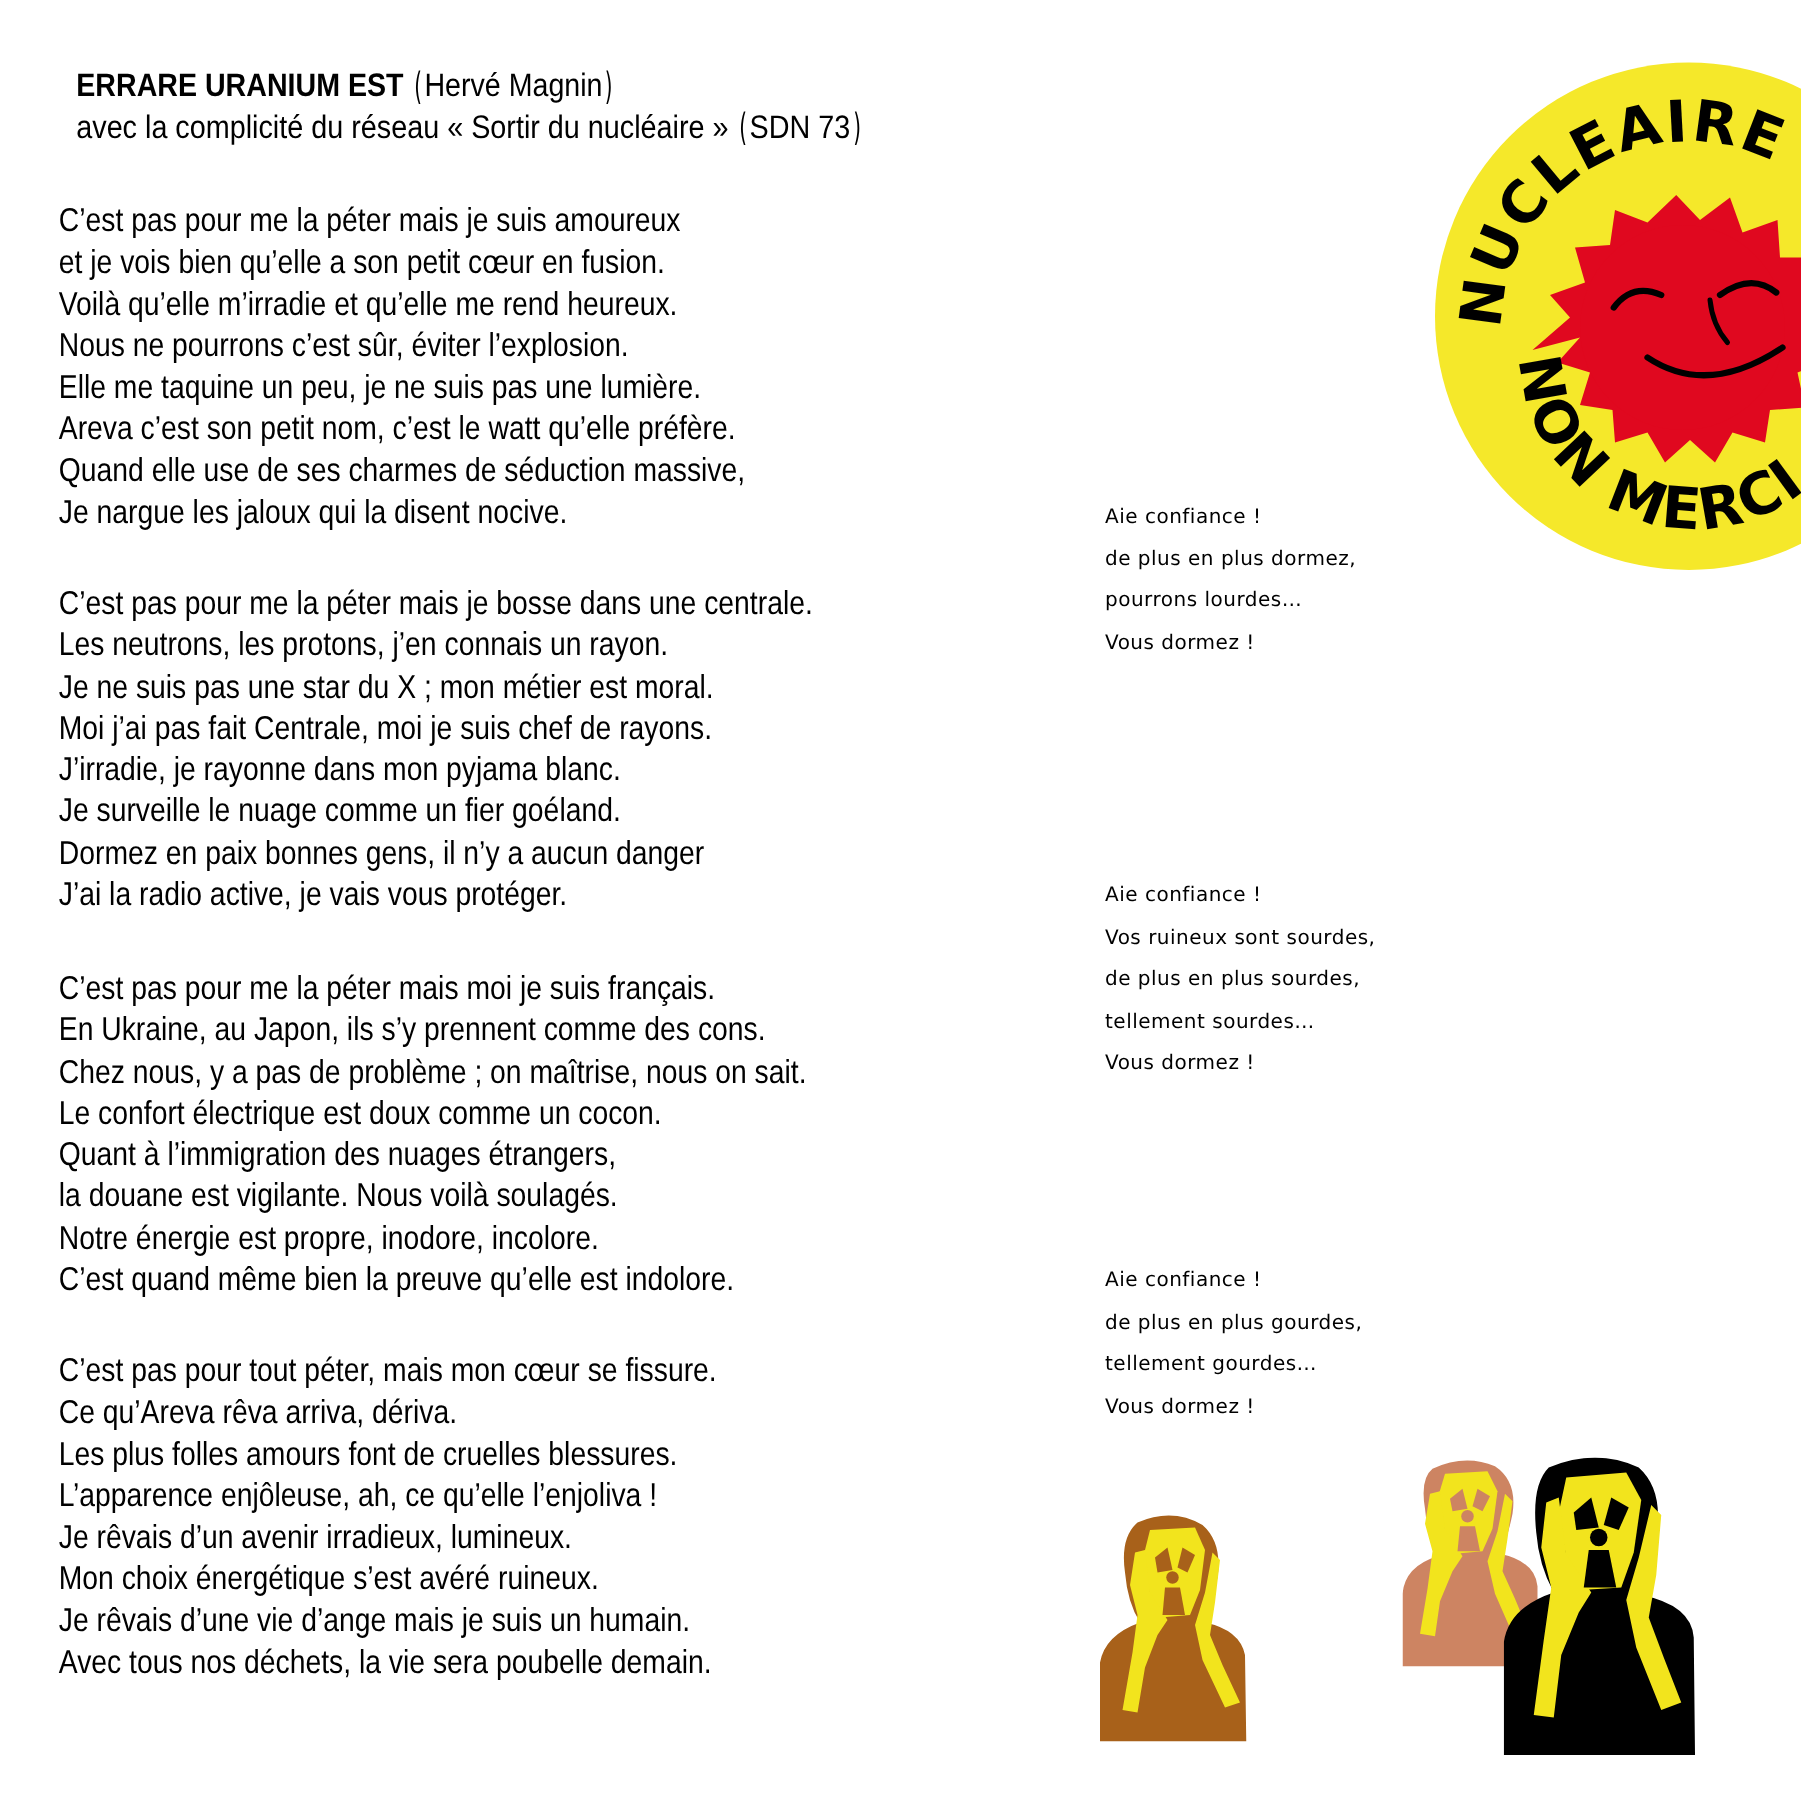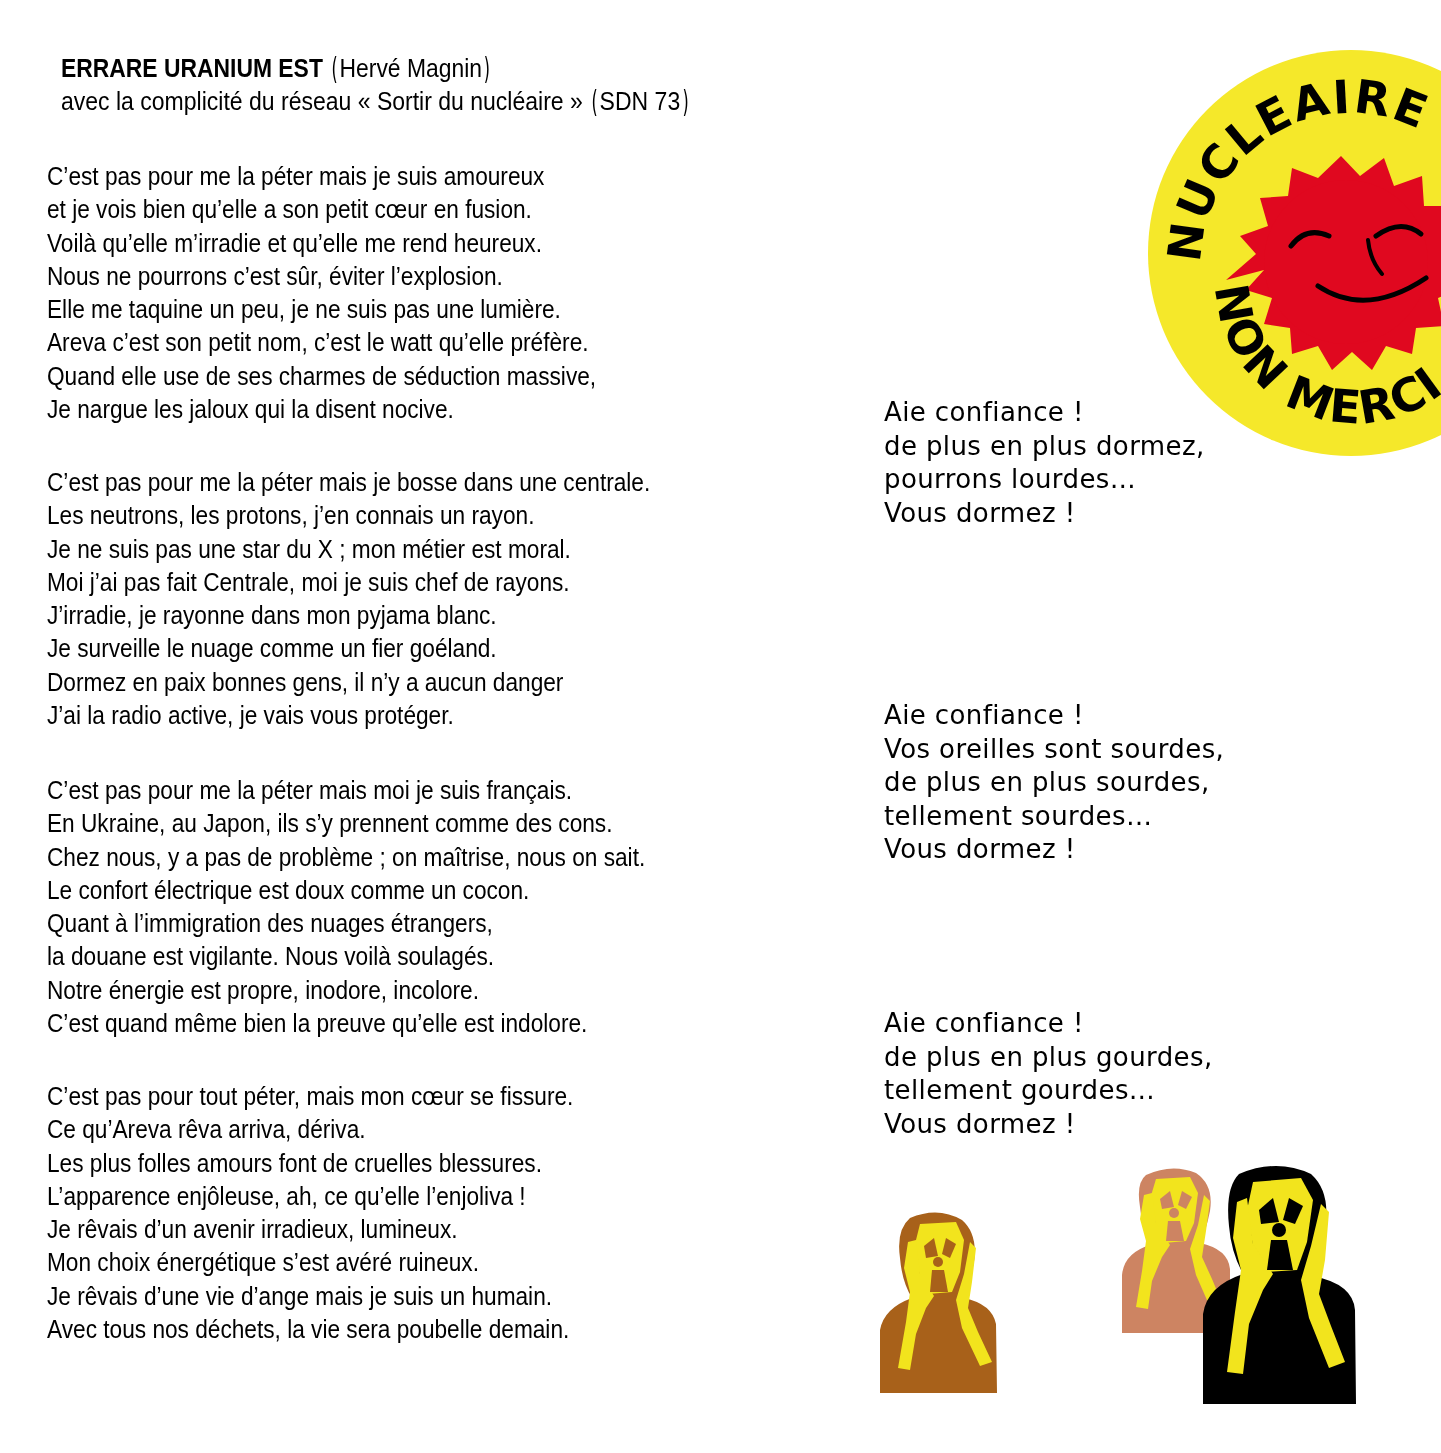--- a/index.html
+++ b/index.html
@@ -11,21 +11,21 @@
   .page { position: absolute; left: 0; top: 0; width: 1441px; height: 1453px; }
   .heading { position: absolute; left: 47px; top: 52px; white-space: nowrap; margin-left: 14px; }
   .hline { height: 33px; line-height: 33px; font-size: 26px; transform-origin: left center; }
   .hline.l1 { transform: scaleX(0.88); }
   .hline.l2 { transform: scaleX(0.885); }
   .title { font-weight: bold; }
   .paren { font-family: "DejaVu Sans", sans-serif; font-weight: normal; font-size: 30px; transform: scaleX(0.6); display: inline-block; vertical-align: -2px; }
   .stanza { position: absolute; left: 47px; white-space: nowrap; }
   .line { height: 33.3px; line-height: 33.3px; font-size: 26.5px; transform: scaleX(0.855); transform-origin: left center; }
   .refrain { position: absolute; left: 884px; white-space: nowrap; font-family: "DejaVu Sans", sans-serif; }
-  .rline { height: 33.5px; line-height: 33.5px; font-size: 26px; letter-spacing: 0.4px; }
+  .rline { height: 33.5px; line-height: 33.5px; font-size: 16px; letter-spacing: 0.4px; }
   .badge { position: absolute; left: 1146px; top: 48px; width: 410px; height: 410px; }
   .figure { position: absolute; }
 </style>
 </head>
 <body>
 
 <div class="page">
 
   <div class="heading">
     <div class="hline l1">
@@ -110,21 +110,21 @@
 
   <div class="refrain" style="top:396px">
     <div class="rline">Aie confiance !</div>
     <div class="rline">de plus en plus dormez,</div>
     <div class="rline">pourrons lourdes…</div>
     <div class="rline">Vous dormez !</div>
   </div>
 
   <div class="refrain" style="top:699px">
     <div class="rline">Aie confiance !</div>
-    <div class="rline">Vos oreilles sont sourdes,</div>
+    <div class="rline">Vos ruineux sont sourdes,</div>
     <div class="rline">de plus en plus sourdes,</div>
     <div class="rline">tellement sourdes…</div>
     <div class="rline">Vous dormez !</div>
   </div>
 
   <div class="refrain" style="top:1007px">
     <div class="rline">Aie confiance !</div>
     <div class="rline">de plus en plus gourdes,</div>
     <div class="rline">tellement gourdes…</div>
     <div class="rline">Vous dormez !</div>

